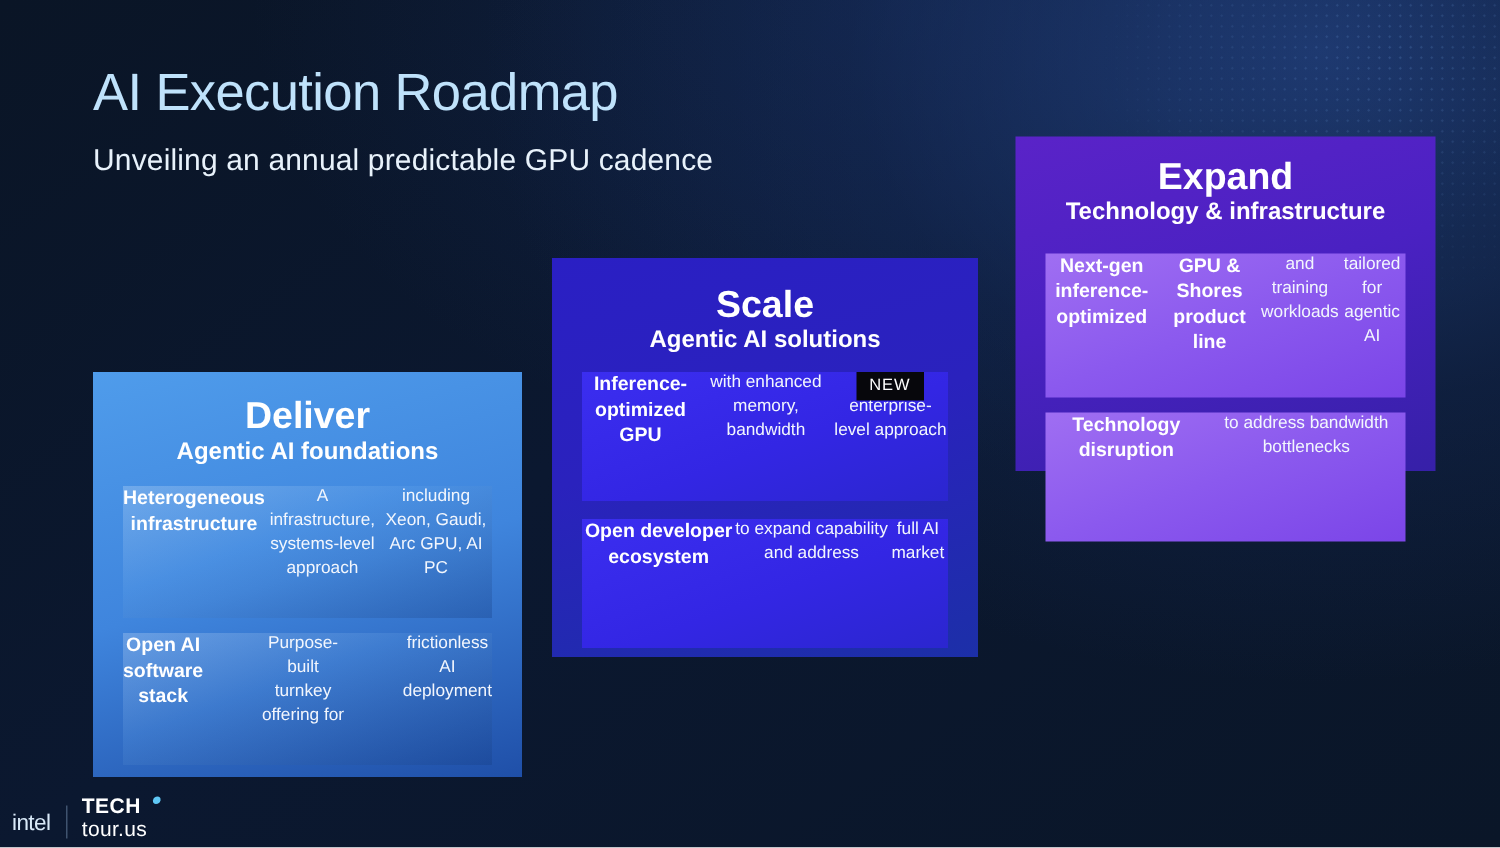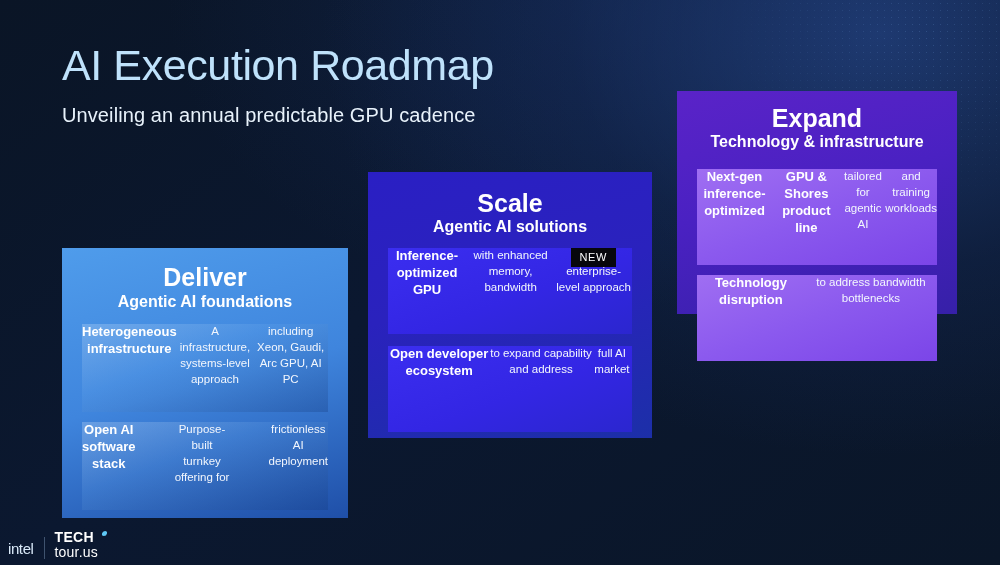--- a/index.html
+++ b/index.html
@@ -29,21 +29,21 @@
     background-image:radial-gradient(rgba(120,170,235,0.22) 0.8px, transparent 0.9px);
     background-size:7px 7px;
     -webkit-mask-image:radial-gradient(260px 220px at 82% 12%, #000 0%, rgba(0,0,0,0.45) 45%, transparent 78%);
     mask-image:radial-gradient(260px 220px at 82% 12%, #000 0%, rgba(0,0,0,0.45) 45%, transparent 78%);
     pointer-events:none;
   }
 
   
   .header { position:absolute; left:62px; top:44px; }
   .title {
-    font-size:43px; font-weight:300; letter-spacing:-0.4px;
+    font-size:35px; font-weight:300; letter-spacing:-0.4px;
     color:#bfe2fb; line-height:1.0; white-space:nowrap;
   }
   .subtitle {
     margin-top:17px;
     font-size:20px; font-weight:300; letter-spacing:0.1px;
     color:#e8f2fb; white-space:nowrap;
   }
 
   
   .panel { position:absolute; }
@@ -185,22 +185,22 @@
 
   <div class="panel" id="panel-expand">
     <div class="panel-head">
       <div class="panel-title">Expand</div>
       <div class="panel-sub">Technology &amp; infrastructure</div>
     </div>
 
     <div class="card card-1">
       <div class="card-title">Next-gen inference-optimized</div>
       <div class="card-title">GPU &amp; Shores product line</div>
+      <div class="card-desc">and training workloads</div>
       <div class="card-desc">tailored for agentic AI</div>
-      <div class="card-desc">and training workloads</div>
     </div>
 
     <div class="card card-2">
       <div class="card-title">Technology disruption</div>
       <div class="card-desc">to address bandwidth bottlenecks</div>
     </div>
   </div>
 
   <div class="footer">
     <div class="intel-logo">intel</div>

